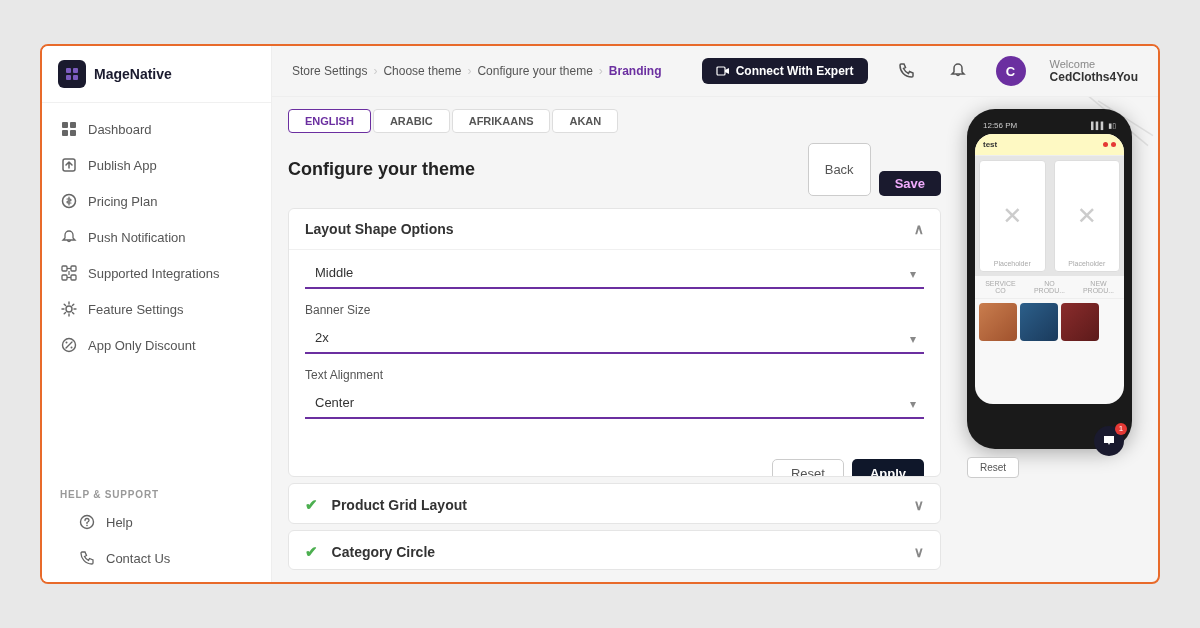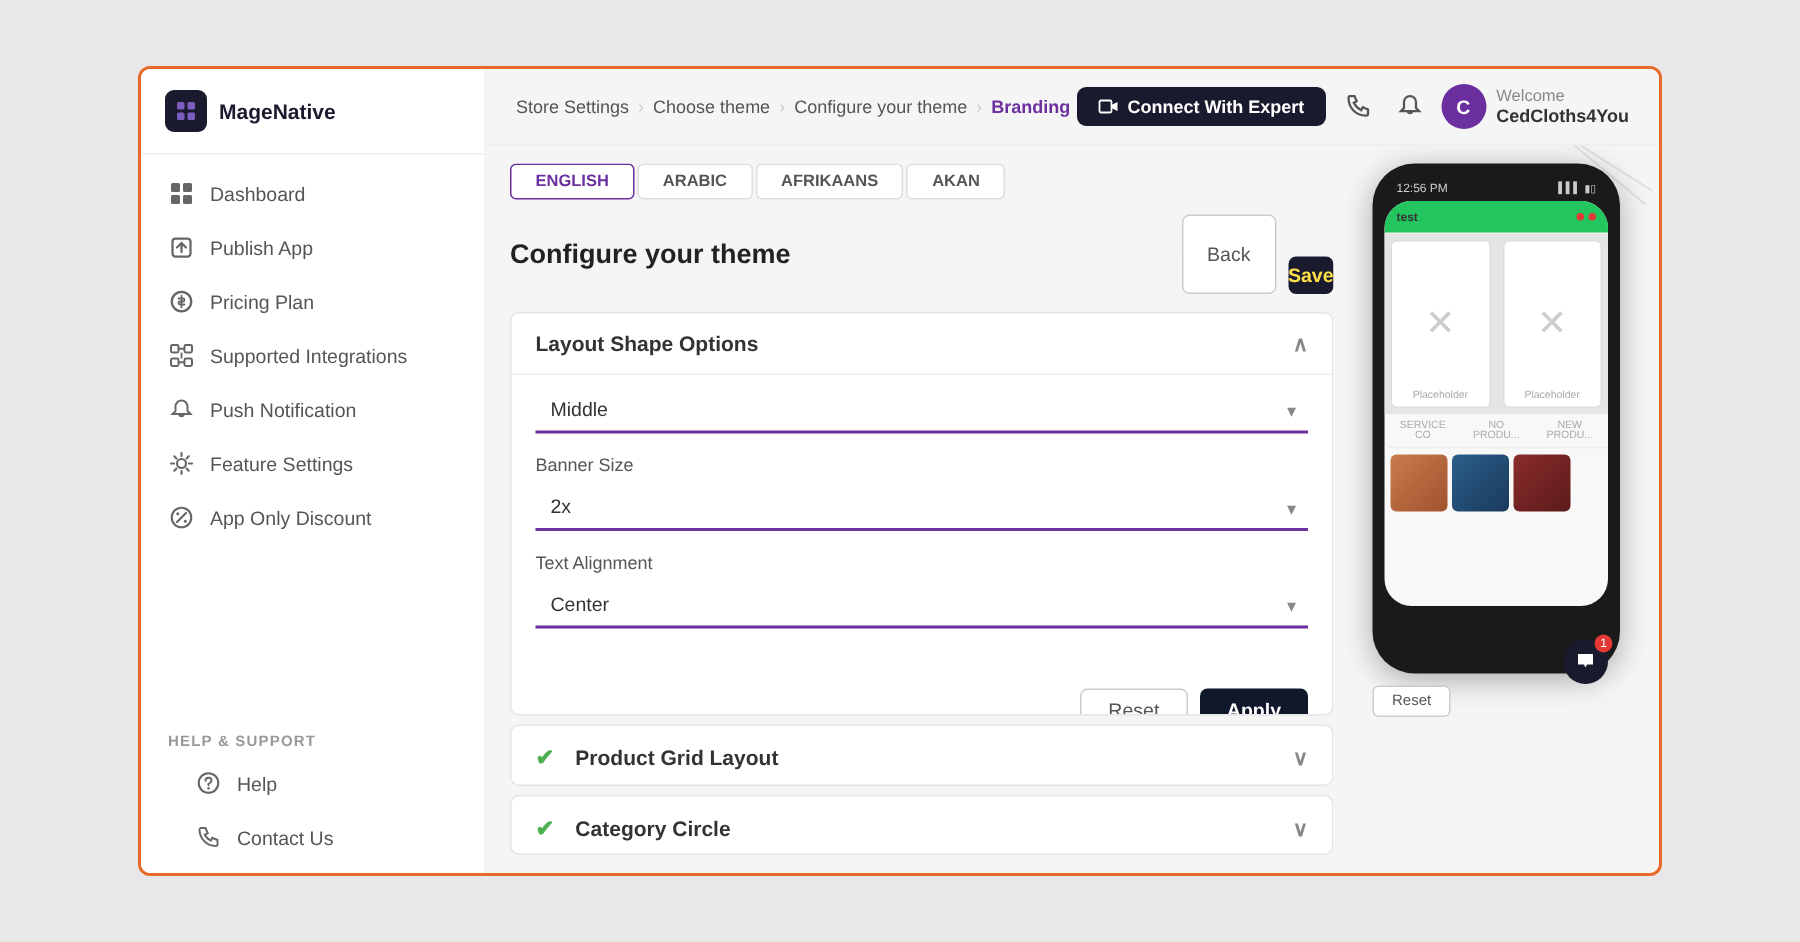--- a/index.html
+++ b/index.html
@@ -8,21 +8,21 @@
       font-family: 'Segoe UI', Arial, sans-serif;
       width: 1200px;
       height: 628px;
       overflow: hidden;
       display: flex;
       align-items: center;
       justify-content: center;
     }
 
     .outer-frame {
-      width: 1016px;
+      width: 1120px;
       height: 540px;
       background: #f5f5f5;
       border: 2px solid #e86a2a;
       border-radius: 8px;
       display: flex;
       overflow: hidden;
       position: relative;
     }
 
     
@@ -150,21 +150,21 @@
       color: #888;
     }
 
     .breadcrumb-item { color: #555; }
     .breadcrumb-item.active { color: #6b2fa0; font-weight: 600; }
     .breadcrumb-sep { color: #ccc; }
 
     .topbar-right {
       display: flex;
       align-items: center;
-      gap: 7px;
+      gap: 24px;
     }
 
     .connect-btn {
       background: #1a1a2e;
       color: #fff;
       border: none;
       border-radius: 6px;
       padding: 6px 14px;
       font-size: 12px;
       font-weight: 600;
@@ -279,24 +279,24 @@
       padding: 5px 16px;
       font-size: 13px;
       cursor: pointer;
       color: #555;
     }
 
     .btn-save {
       background: #1a1a2e;
       border: none;
       border-radius: 5px;
-      padding: 5px 0;
+      padding: 5px 16px;
       font-size: 13px;
       cursor: pointer;
-      color: #fde047;
+      color: #f0abfc;
       font-weight: 600;
       margin-top: 28px;
     }
 
     .accordion-area {
       flex: 1;
       overflow-y: auto;
       display: flex;
       flex-direction: column;
       gap: 6px;
@@ -446,21 +446,21 @@
     .phone-screen {
       width: 100%;
       height: 270px;
       background: #f8f8f8;
       border-radius: 18px;
       overflow: hidden;
       position: relative;
     }
 
     .phone-inner-header {
-      background: #22c55e;
+      background: #fef9c3;
       padding: 6px 8px;
       display: flex;
       justify-content: space-between;
       align-items: center;
       font-size: 8px;
       font-weight: 700;
       color: #333;
       border-bottom: 1px solid #eee;
     }
 
@@ -629,39 +629,39 @@
             <svg width="16" height="16" viewBox="0 0 16 16" fill="none">
                 <circle cx="8" cy="8" r="6.5" stroke="#666" stroke-width="1.5"></circle>
                 <path d="M8 4V12M6 6H9C9.6 6 10 6.4 10 7C10 7.6 9.6 8 9 8H7C6.4 8 6 8.4 6 9C6 9.6 6.4 10 7 10H10" stroke="#666" stroke-width="1.2" stroke-linecap="round"></path>
               </svg>
           </span>
           <span>Pricing Plan</span>
         </div>
         <div class="nav-item">
           <span class="nav-icon">
             <svg width="16" height="16" viewBox="0 0 16 16" fill="none">
+                <path d="M8 2C5.8 2 4 3.8 4 6V9L2 11H14L12 9V6C12 3.8 10.2 2 8 2Z" stroke="#666" stroke-width="1.3" fill="none"></path>
+                <path d="M6.5 11C6.5 11.8 7.2 12.5 8 12.5S9.5 11.8 9.5 11" stroke="#666" stroke-width="1.3"></path>
+              </svg>
+          </span>
+          <span>Push Notification</span>
+        </div>
+        <div class="nav-item">
+          <span class="nav-icon">
+            <svg width="16" height="16" viewBox="0 0 16 16" fill="none">
                 <rect x="1" y="1" width="5" height="5" rx="1" stroke="#666" stroke-width="1.3"></rect>
                 <rect x="10" y="1" width="5" height="5" rx="1" stroke="#666" stroke-width="1.3"></rect>
                 <rect x="1" y="10" width="5" height="5" rx="1" stroke="#666" stroke-width="1.3"></rect>
                 <rect x="10" y="10" width="5" height="5" rx="1" stroke="#666" stroke-width="1.3"></rect>
                 <line x1="6" y1="3.5" x2="10" y2="3.5" stroke="#666" stroke-width="1.2"></line>
                 <line x1="6" y1="12.5" x2="10" y2="12.5" stroke="#666" stroke-width="1.2"></line>
                 <line x1="8" y1="6" x2="8" y2="10" stroke="#666" stroke-width="1.2"></line>
               </svg>
           </span>
           <span>Supported Integrations</span>
-        </div>
-        <div class="nav-item">
-          <span class="nav-icon">
-            <svg width="16" height="16" viewBox="0 0 16 16" fill="none">
-                <path d="M8 2C5.8 2 4 3.8 4 6V9L2 11H14L12 9V6C12 3.8 10.2 2 8 2Z" stroke="#666" stroke-width="1.3" fill="none"></path>
-                <path d="M6.5 11C6.5 11.8 7.2 12.5 8 12.5S9.5 11.8 9.5 11" stroke="#666" stroke-width="1.3"></path>
-              </svg>
-          </span>
-          <span>Push Notification</span>
         </div>
         <div class="nav-item">
           <span class="nav-icon">
             <svg width="16" height="16" viewBox="0 0 16 16" fill="none">
                 <circle cx="8" cy="8" r="3" stroke="#666" stroke-width="1.4"></circle>
                 <path d="M8 1V3M8 13V15M1 8H3M13 8H15M3.2 3.2L4.6 4.6M11.4 11.4L12.8 12.8M12.8 3.2L11.4 4.6M4.6 11.4L3.2 12.8" stroke="#666" stroke-width="1.4" stroke-linecap="round"></path>
               </svg>
           </span>
           <span>Feature Settings</span>
         </div>

